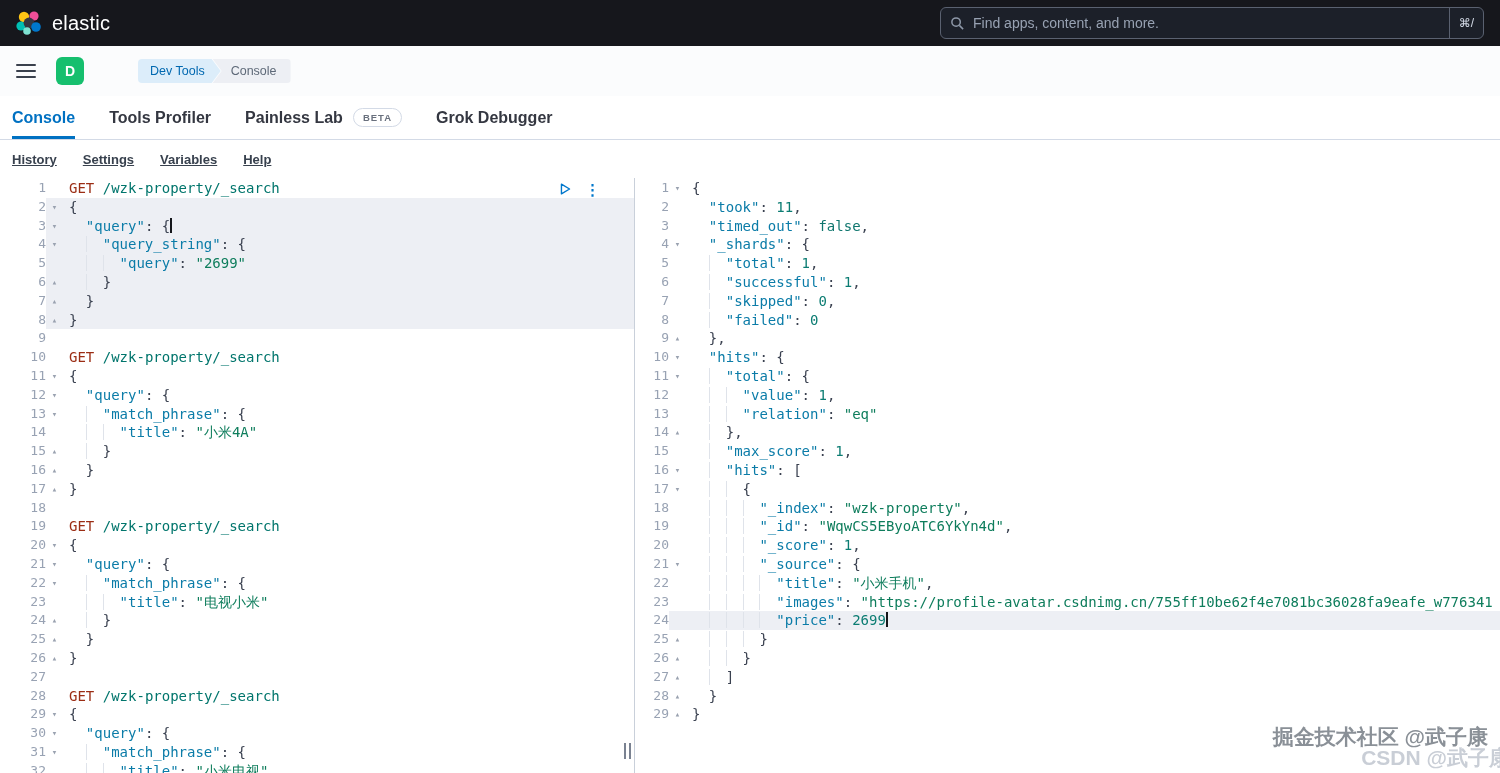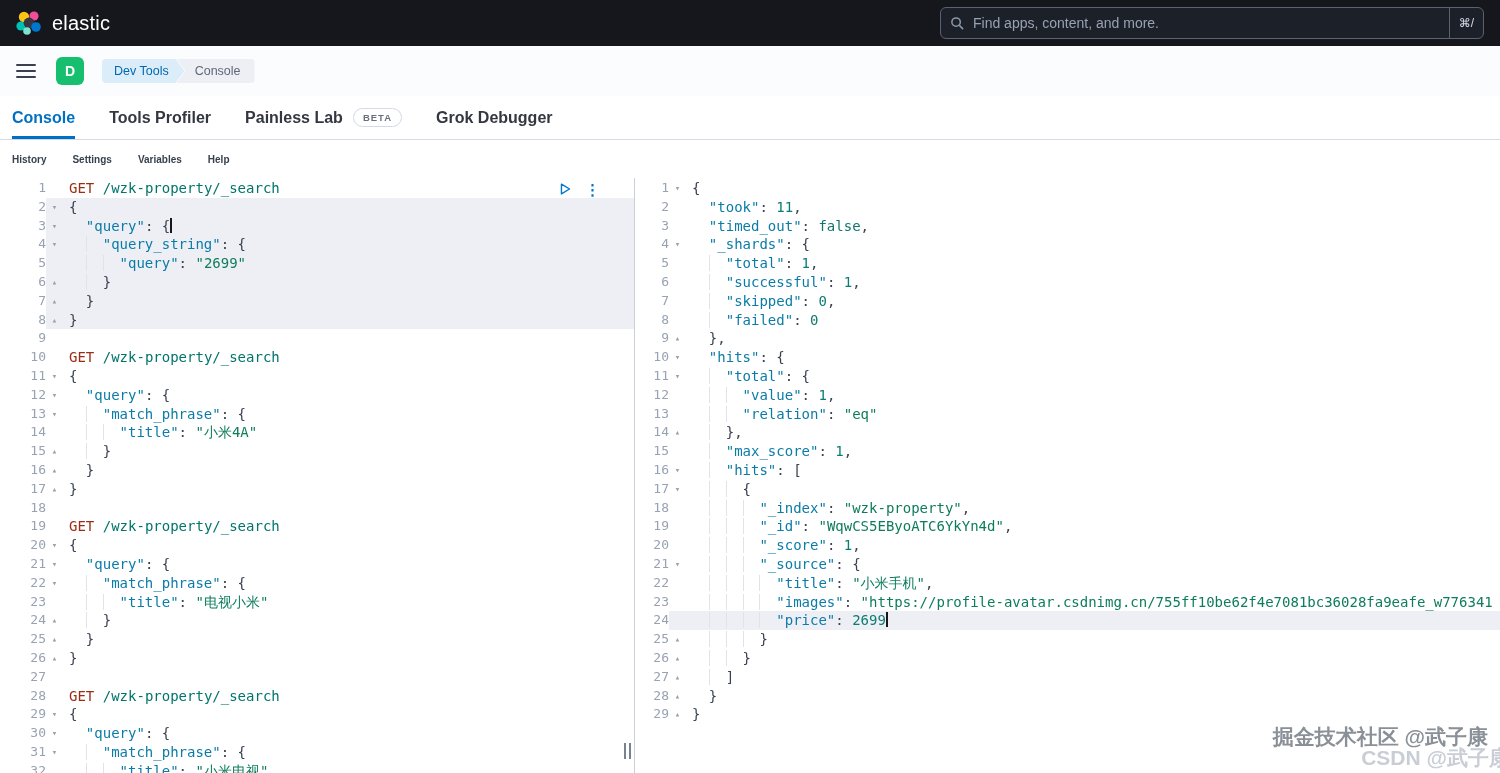--- a/index.html
+++ b/index.html
@@ -34,21 +34,21 @@
     position:absolute; top:46px; left:0; width:1500px; height:50px; background:#fbfcfd;
     display:flex; align-items:center; padding:0 16px;
   }
   .hamburger { width:20px; display:flex; flex-direction:column; gap:4px; cursor:pointer; margin-right:20px; }
   .hamburger i { display:block; height:2px; background:#3a414d; border-radius:1px; }
   .space-badge {
     width:28px; height:28px; border-radius:6px; background:#16bf6e; color:#fff;
     font-size:14px; font-weight:700; display:flex; align-items:center; justify-content:center;
     margin-right:18px; cursor:pointer;
   }
-  .crumbs { display:flex; align-items:center; }
+  .crumbs { display:flex; align-items:center;margin-left:36px; }
   .crumb { height:24px; display:flex; align-items:center; font-size:12.5px; font-weight:500; cursor:pointer; }
   .crumb.first {
     background:#dcedfa; color:#0068b0; padding:0 16px 0 12px;
     clip-path:polygon(0 0, calc(100% - 9px) 0, 100% 50%, calc(100% - 9px) 100%, 0 100%);
     border-radius:4px 0 0 4px;
   }
   .crumb.last {
     background:#edeff4; color:#5e6978; padding:0 14px 0 18px; margin-left:-8px;
     clip-path:polygon(0 0, 100% 0, 100% 100%, 0 100%, 9px 50%);
     border-radius:0 4px 4px 0;
@@ -62,21 +62,21 @@
   .tab.active { color:#0071c2; box-shadow:inset 0 -3px 0 #0071c2; }
   .beta-badge {
     margin-left:10px; font-size:9.5px; font-weight:700; letter-spacing:1px; color:#69707d;
     border:1px solid #d3dae6; background:#fff; padding:3px 9px; border-radius:12px;
   }
   
   .menubar {
     position:absolute; top:140px; left:0; width:1500px; height:38px; background:#fff;
     display:flex; align-items:center; gap:26px; padding-left:12px;
   }
-  .menu-item { font-size:10px; font-weight:600; color:#38414e; cursor:pointer; }
+  .menu-item { font-size:13px; font-weight:600; color:#38414e; cursor:pointer;text-decoration:underline; }
   
   .editor { position:absolute; top:178px; left:0; width:1500px; height:595px; display:flex; background:#fff; }
   .pane { overflow:hidden; position:relative; padding-top:1px; }
   .pane-left  { width:635px; border-right:1px solid #c9d0da; }
   .pane-right { flex:1; }
   .line { display:flex; height:18.8px; line-height:18.8px; font-family:"DejaVu Sans Mono", monospace; font-size:14px; white-space:pre; }
   .ln   { width:46px; flex:none; text-align:right; color:#98a2b3; font-size:13px; }
   .pane-right .ln { width:34px; }
   .fold { width:17px; flex:none; text-align:center; color:#9aa2b0; font-size:9px; }
   .code { flex:1; padding-left:6px; min-width:0; }

